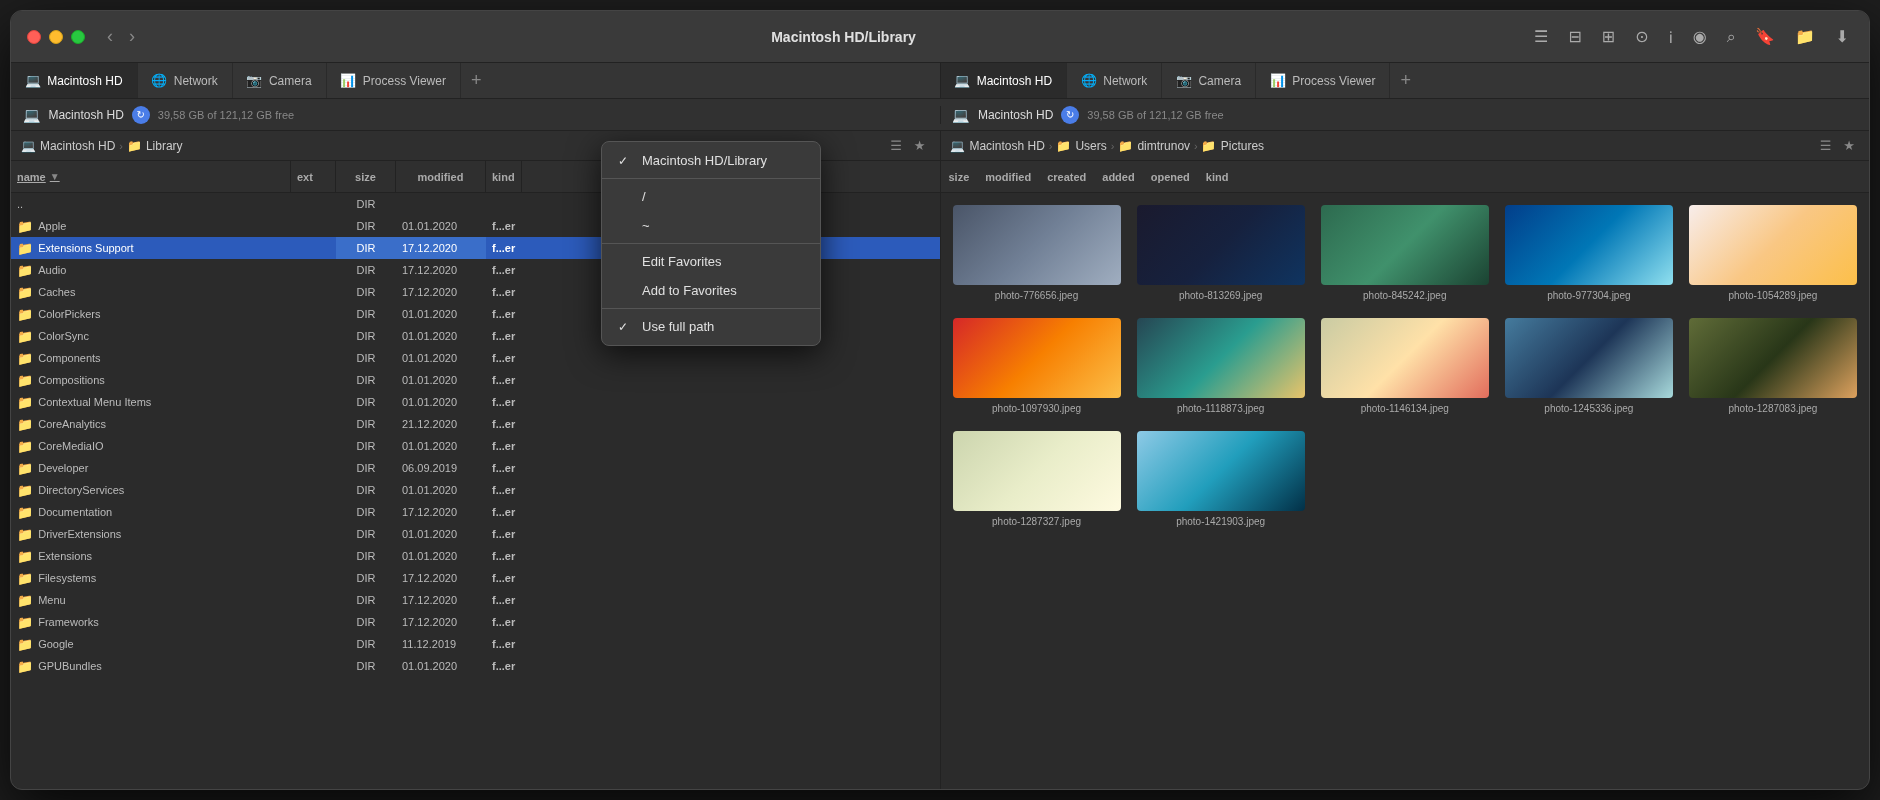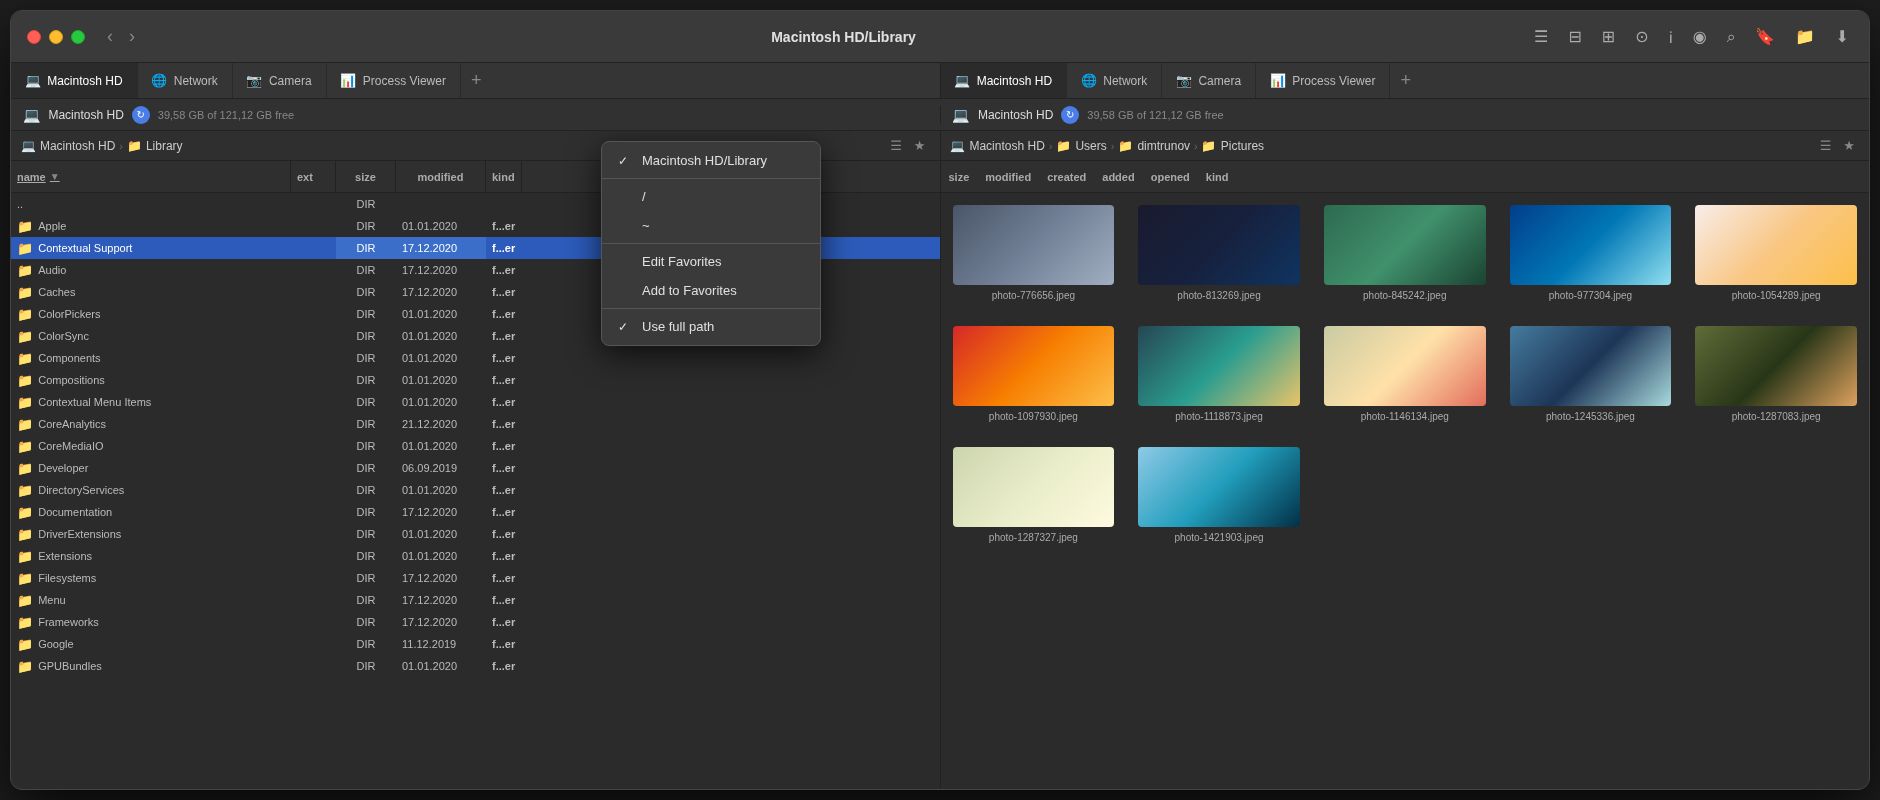--- a/index.html
+++ b/index.html
@@ -294,21 +294,21 @@
       color: #aaa;
       font-weight: 600;
     }
     .right-col-h { cursor: pointer; }
     .photo-grid {
       overflow-y: auto;
       flex: 1;
       padding: 8px;
       display: grid;
       grid-template-columns: repeat(5, 1fr);
-      gap: 16px;
+      gap: 8px;
       align-content: start;
     }
     .photo-grid::-webkit-scrollbar { width: 8px; }
     .photo-grid::-webkit-scrollbar-track { background: #2b2b2b; }
     .photo-grid::-webkit-scrollbar-thumb { background: #555; border-radius: 4px; }
     .photo-item {
       display: flex;
       flex-direction: column;
       align-items: center;
       gap: 4px;
@@ -530,21 +530,21 @@
               <span>Apple</span>
             </div>
             <div class="col-cell ext-col"></div>
             <div class="col-cell size-col">DIR</div>
             <div class="col-cell mod-col">01.01.2020</div>
             <div class="col-cell kind-col">f...er</div>
           </div>
           <div class="file-row selected">
             <div class="col-cell name-col">
               <span class="folder-icon">📁</span>
-              <span>Contextual Support</span>
+              <span>Extensions Support</span>
             </div>
             <div class="col-cell ext-col"></div>
             <div class="col-cell size-col" style="background: rgb(58, 110, 201);">DIR</div>
             <div class="col-cell mod-col" style="background: rgb(58, 110, 201);">17.12.2020</div>
             <div class="col-cell kind-col">f...er</div>
           </div>
           <div class="file-row">
             <div class="col-cell name-col">
               <span class="folder-icon">📁</span>
               <span>Audio</span>

